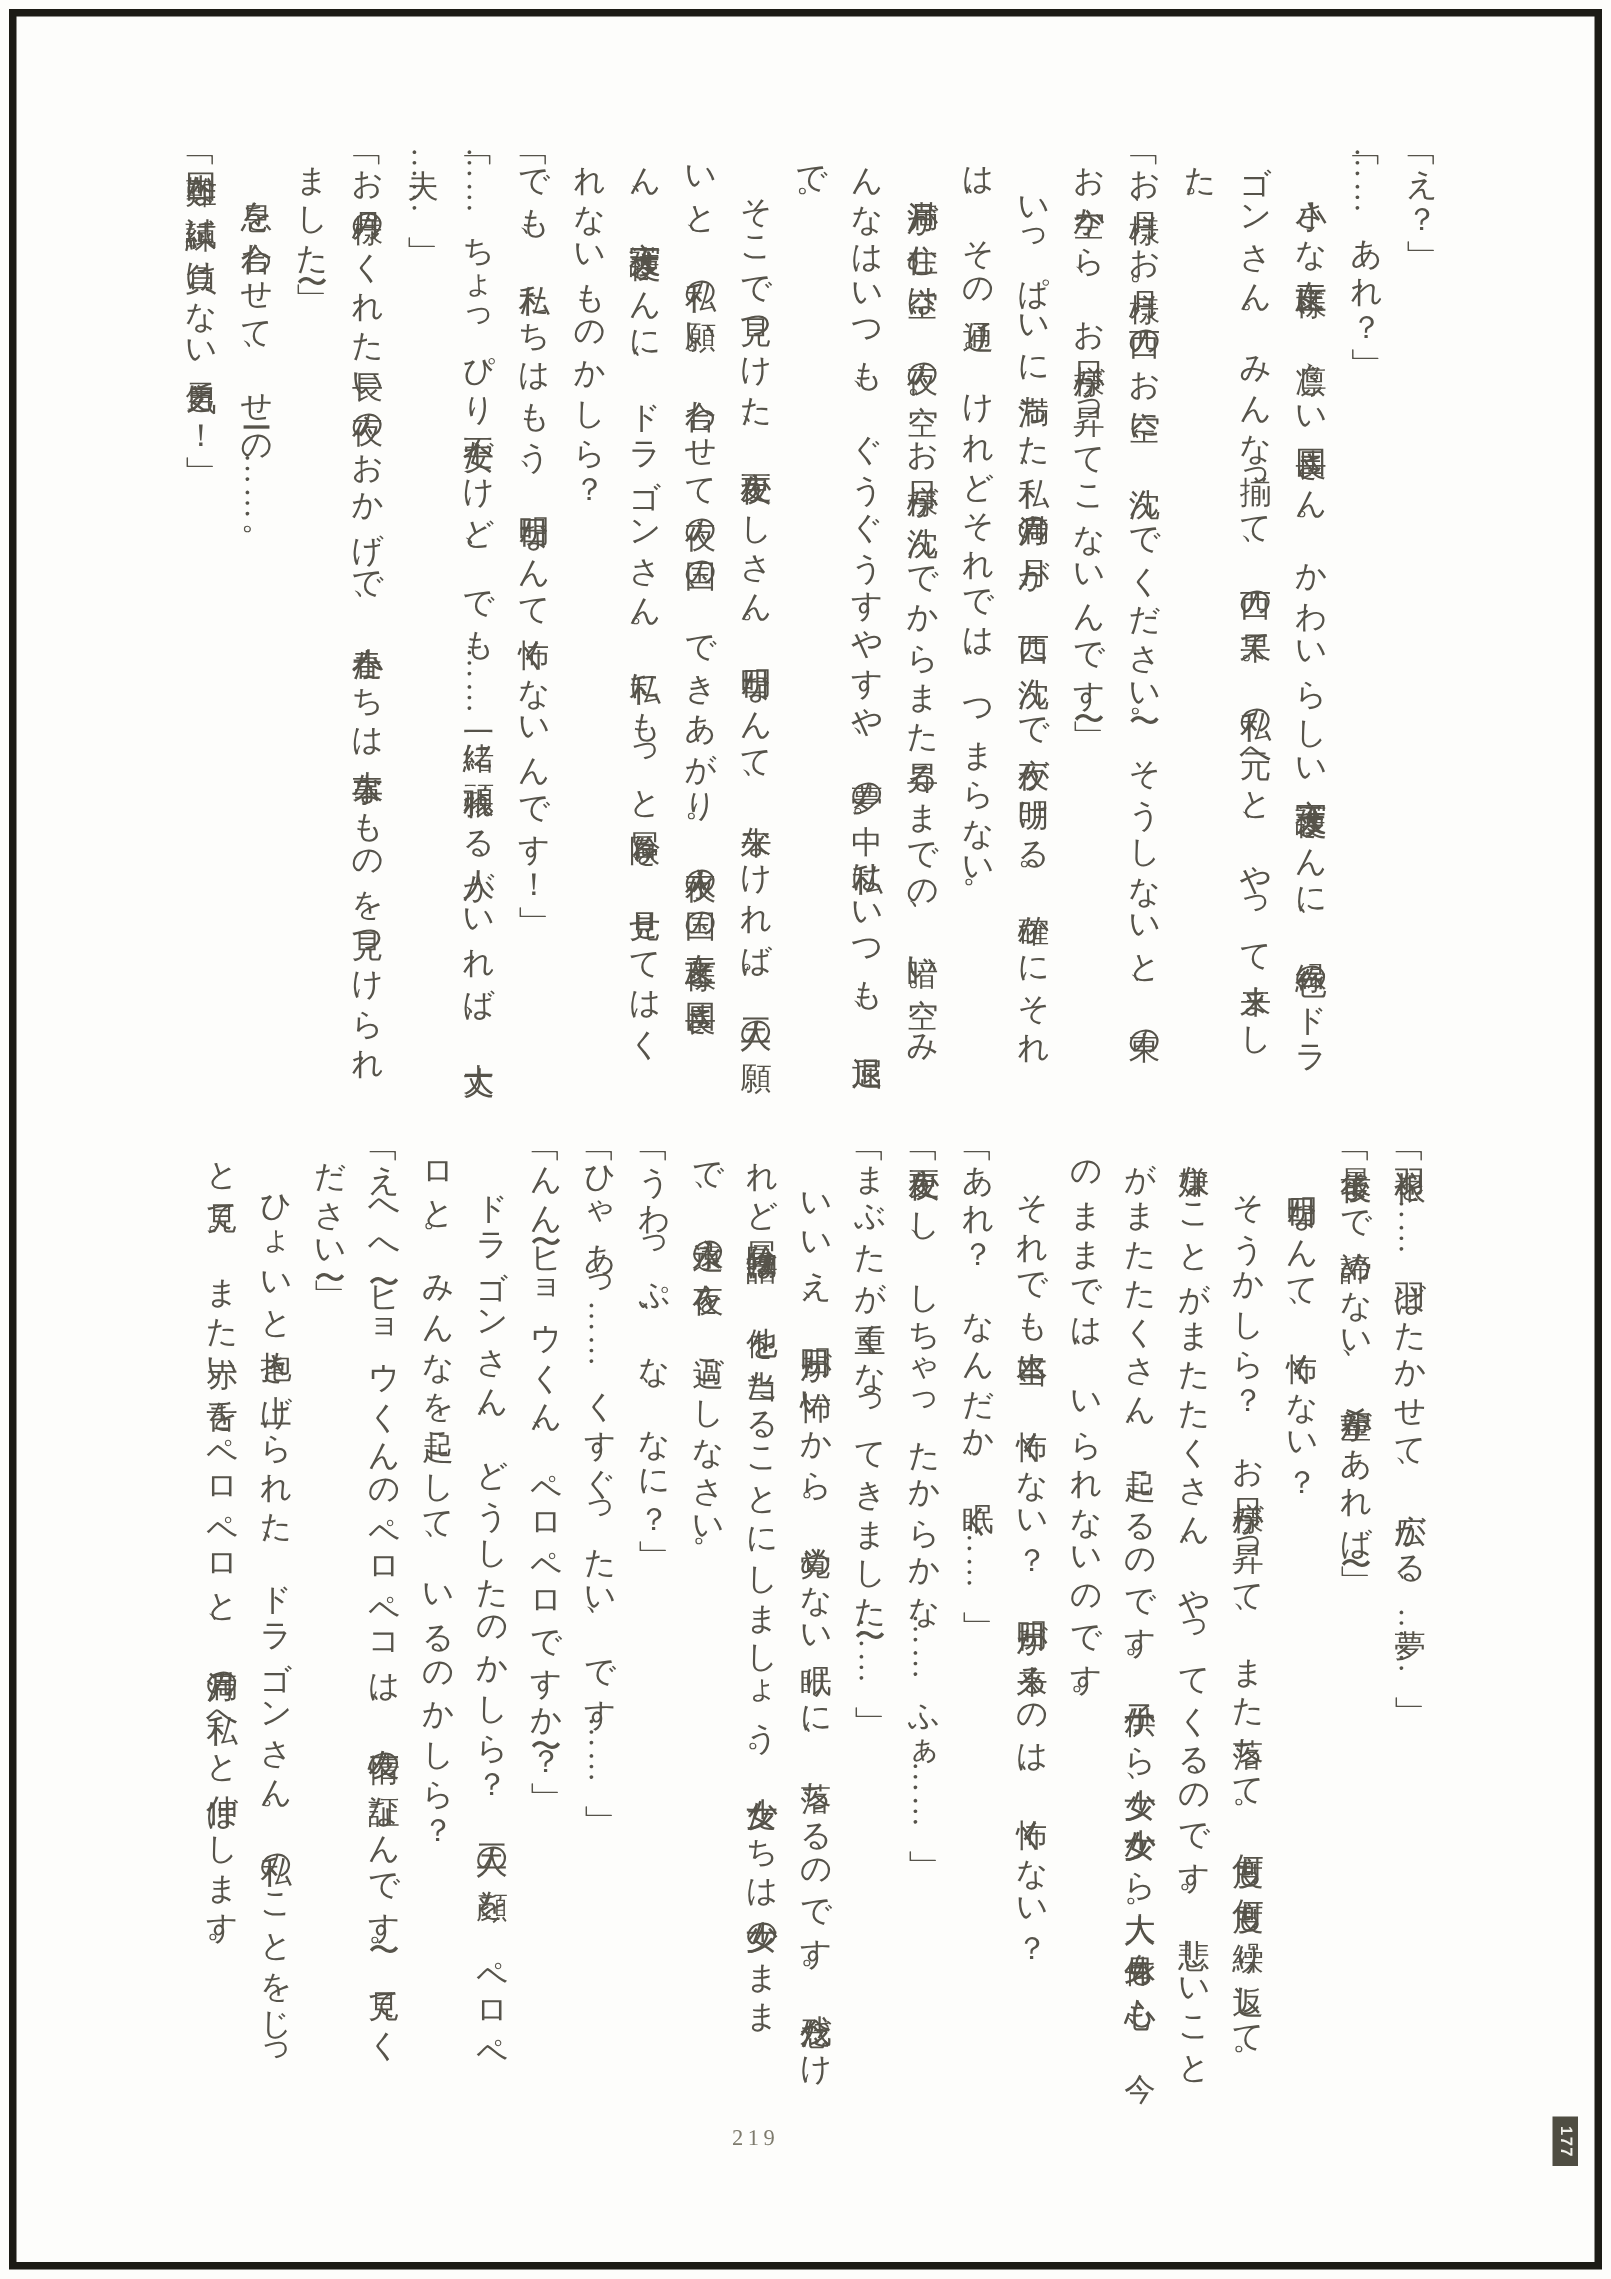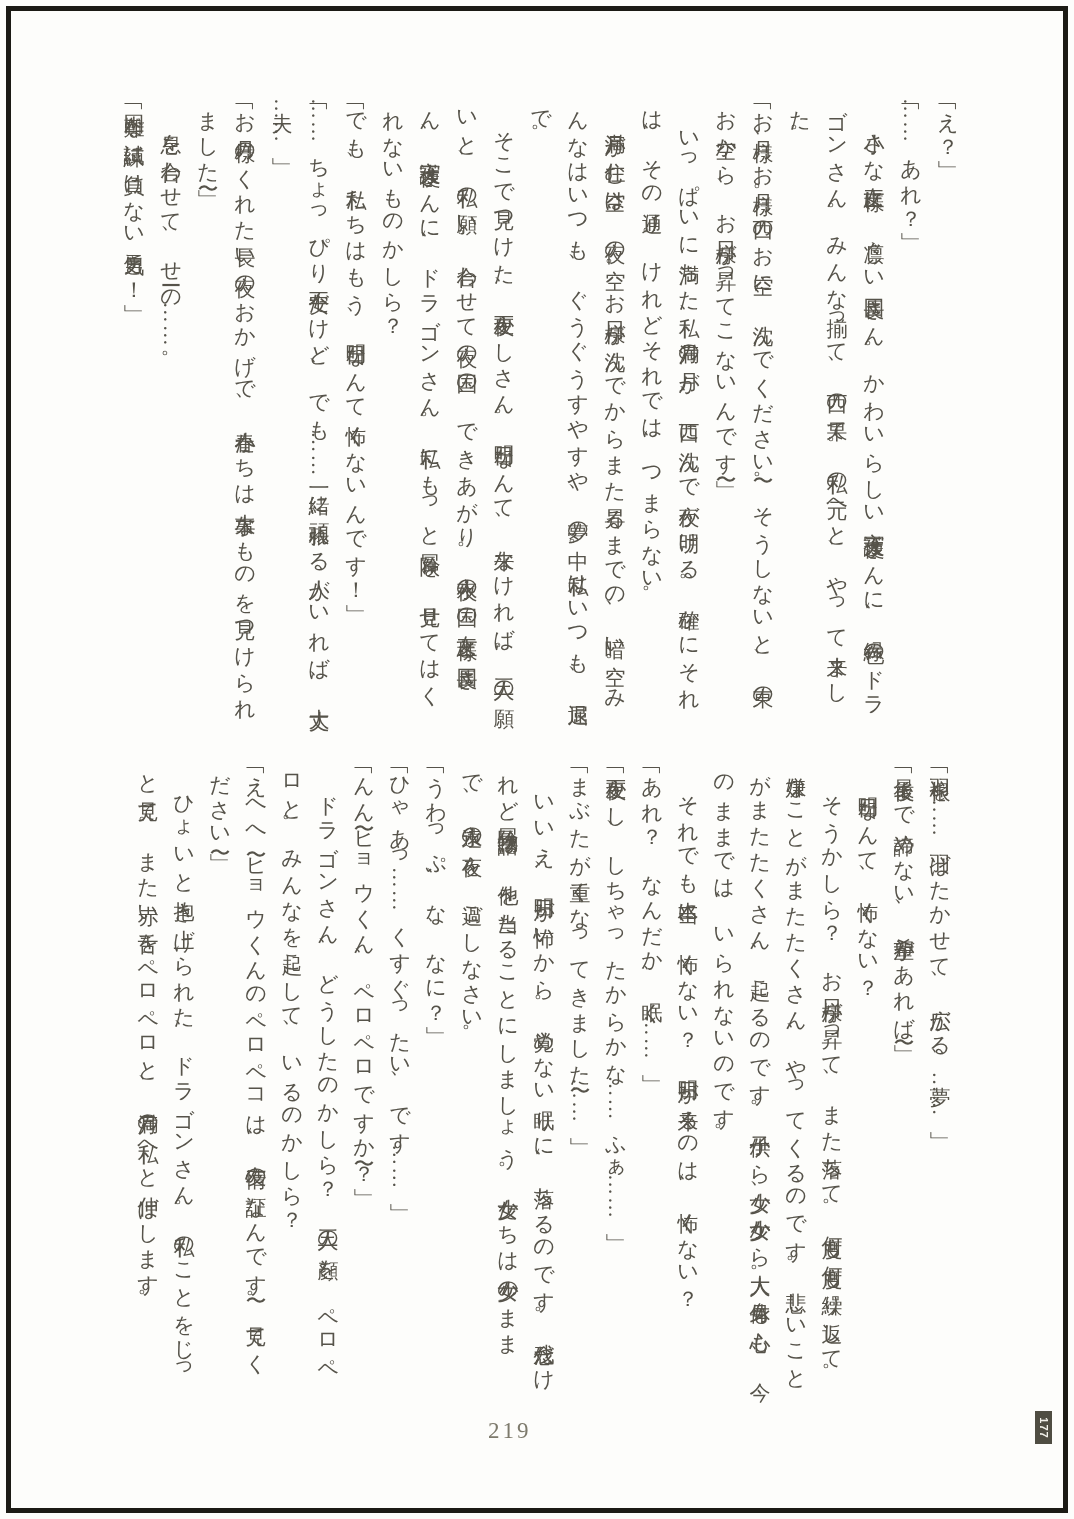--- a/index.html
+++ b/index.html
@@ -47,21 +47,21 @@
   .lower {
     top: 760px;
     right: 116px;
     height: 624px;
     line-height: 36px;
   }
   .page-number {
     position: absolute;
     left: 488px;
     top: 1418px;
-    font-size: 23px;
+    font-size: 15px;
     letter-spacing: 3px;
     color: #7d7a6c;
   }
   .corner-tab {
     position: absolute;
     left: 1035px;
     top: 1411px;
     width: 17px;
     height: 33px;
     background: #4f4d42;

